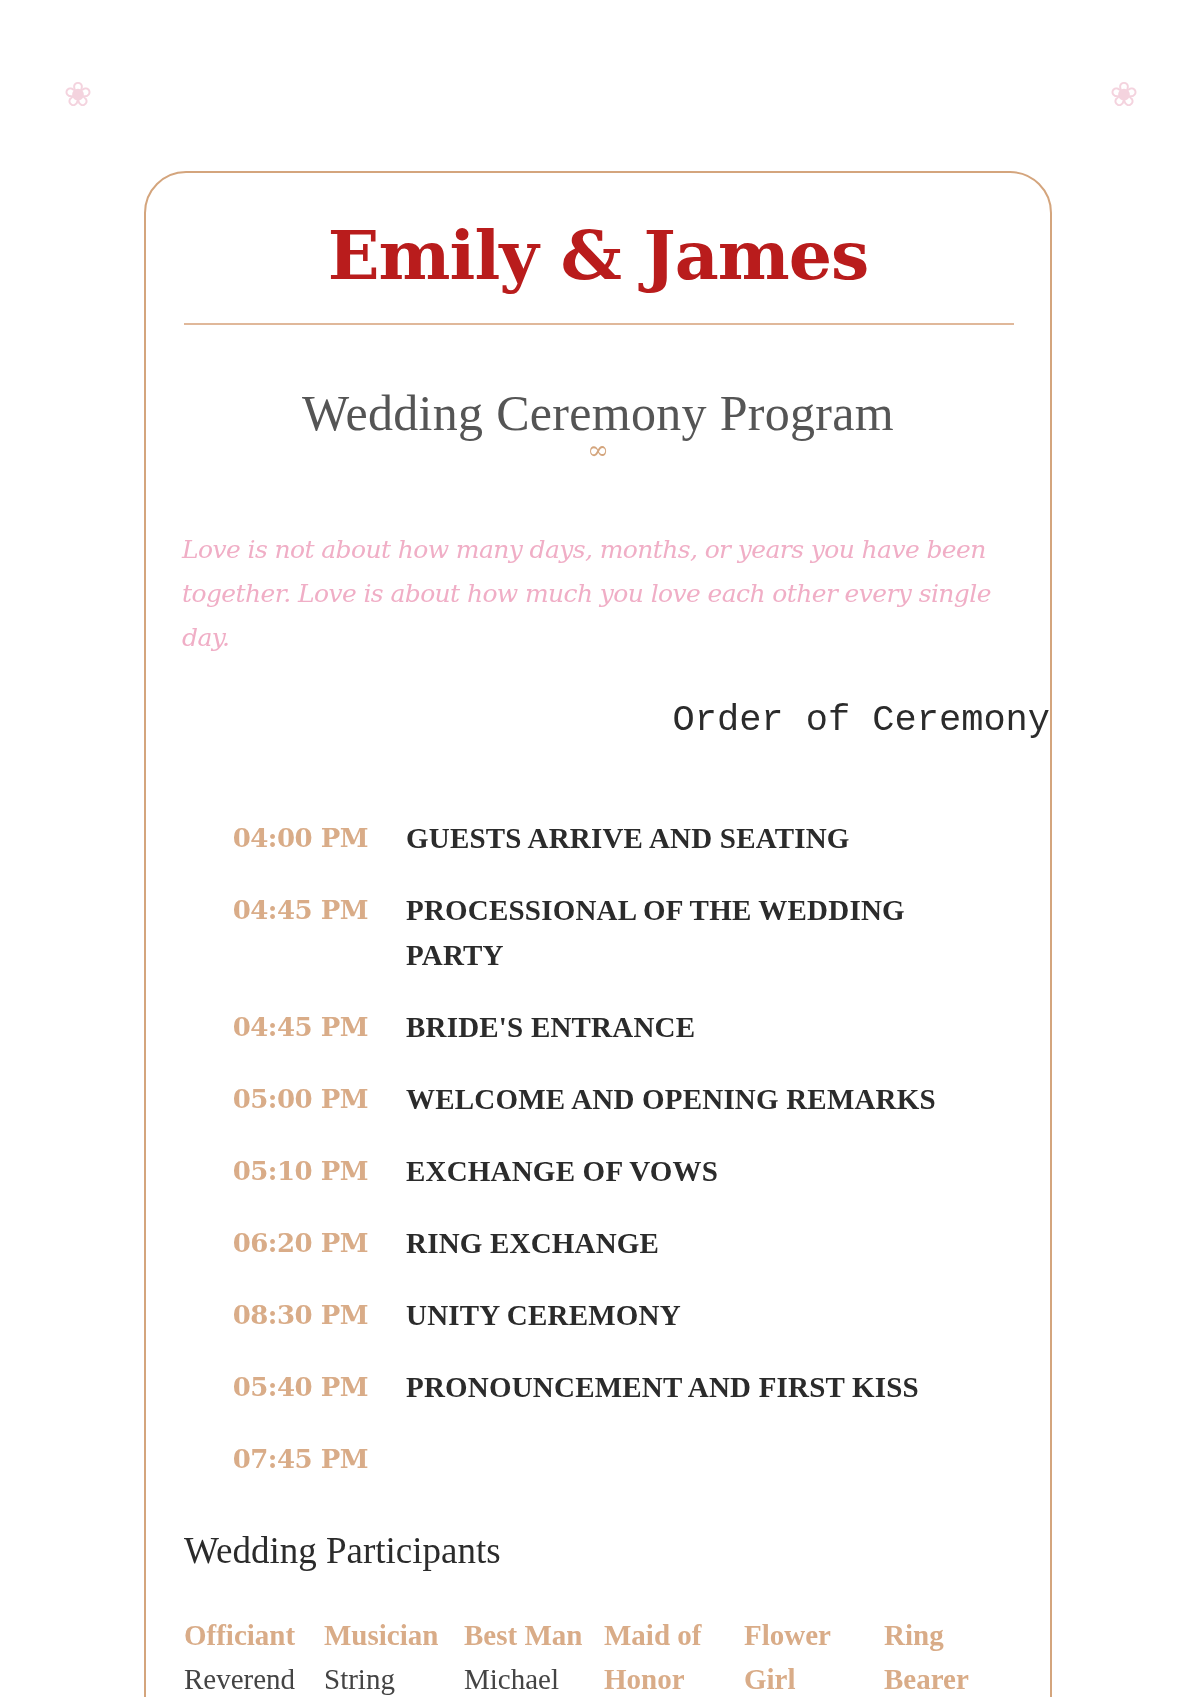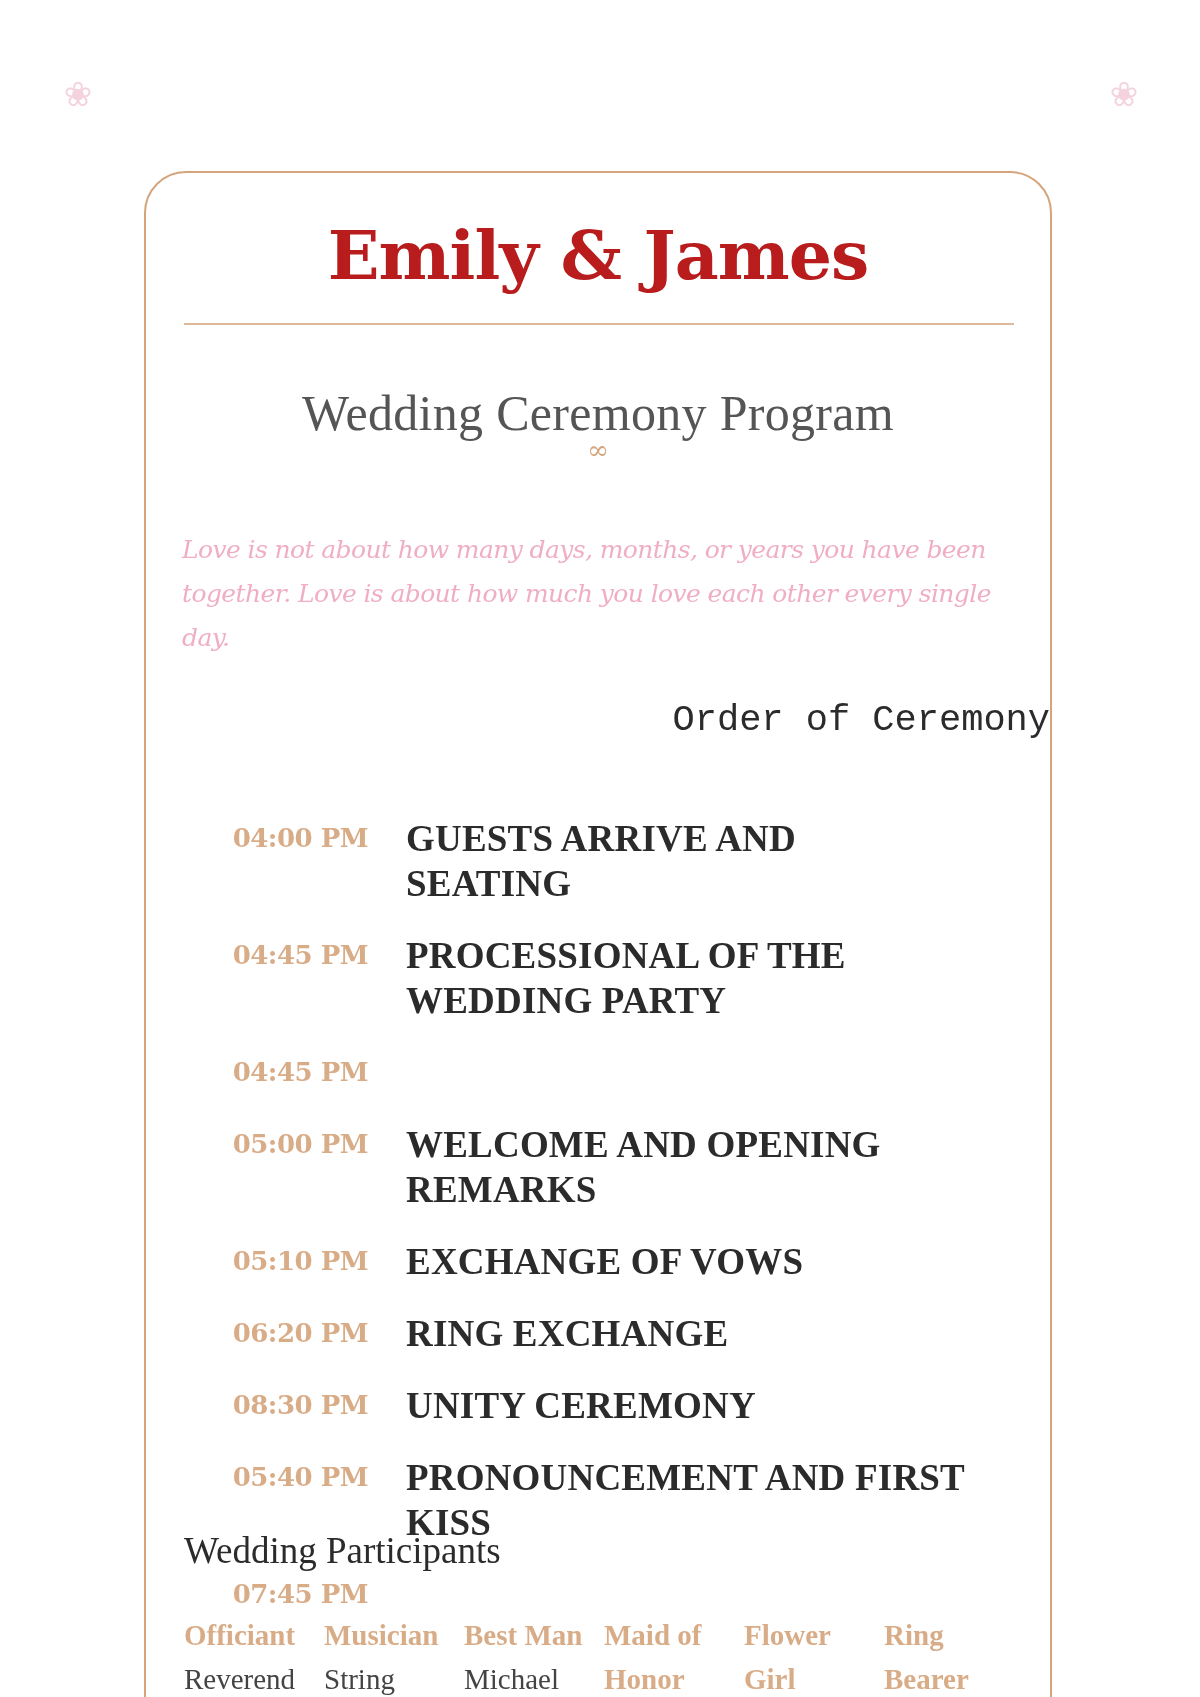--- a/index.html
+++ b/index.html
@@ -122,21 +122,21 @@
       font-weight: bold;
       font-size: 26px;
       line-height: 45px;
       color: #d9ac88;
       letter-spacing: -0.5px;
     }
     .event-name {
       margin-left: 38px;
       font-family: "Liberation Serif", serif;
       font-weight: bold;
-      font-size: 37px;
+      font-size: 29px;
       line-height: 45px;
       color: #2b2b2b;
       text-transform: uppercase;
       max-width: 560px;
       letter-spacing: 0.2px;
     }
     .participants-title {
       position: absolute;
       left: 38px;
       top: 1355px;
@@ -189,20 +189,21 @@
     <div class="event">
       <div class="event-time">04:00 PM</div>
       <div class="event-name">Guests Arrive and Seating</div>
     </div>
     <div class="event">
       <div class="event-time">04:45 PM</div>
       <div class="event-name">Processional of the Wedding Party</div>
     </div>
     <div class="event">
       <div class="event-time">04:45 PM</div>
+      <div class="event-name">Bride's Entrance</div>
     </div>
     <div class="event">
       <div class="event-time">05:00 PM</div>
       <div class="event-name">Welcome and Opening Remarks</div>
     </div>
     <div class="event">
       <div class="event-time">05:10 PM</div>
       <div class="event-name">Exchange of Vows</div>
     </div>
     <div class="event">

